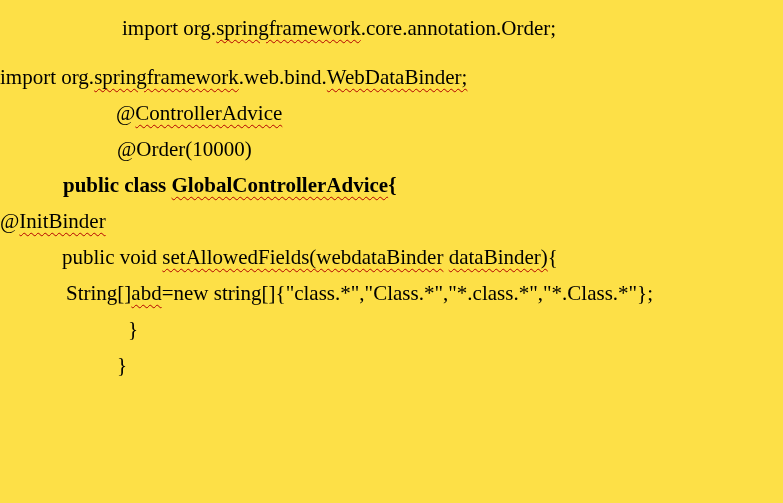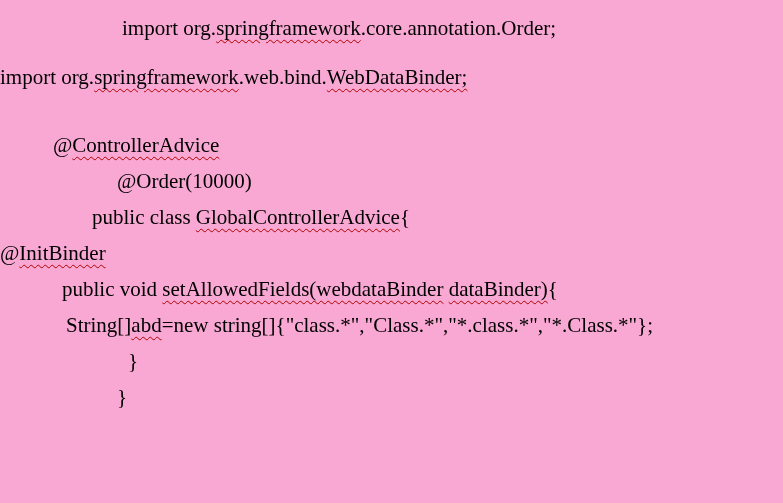--- a/index.html
+++ b/index.html
@@ -32,26 +32,26 @@
     text-decoration-line: underline;
     text-decoration-style: wavy;
     text-decoration-color: var(--sq-color, #b30000);
     text-decoration-thickness: 1px;
     text-underline-offset: 4px;
   }
 </style>
 </head>
 <body>
 
-<div class="page" style="background: #f9a8d4; color: rgb(0, 0, 0);">
+<div class="page" style="background: #fde047; color: rgb(0, 0, 0);">
   <div class="code-block">
       <div class="line" style="padding-left: 122px;"><span>import org.</span><span class="sq">springframework</span><span>.core.annotation.Order;</span></div>
       <div class="line blank-before" style=""><span>import org.</span><span class="sq">springframework</span><span>.web.bind.</span><span class="sq">WebDataBinder;</span></div>
-      <div class="line" style="padding-left: 53px; margin-top: 32px;"><span>@</span><span class="sq">ControllerAdvice</span></div>
+      <div class="line" style="padding-left: 116px;"><span>@</span><span class="sq">ControllerAdvice</span></div>
       <div class="line" style="padding-left: 117px;"><span>@Order(10000)</span></div>
-      <div class="line" style="padding-left: 92px;"><span>public class </span><span class="sq">GlobalControllerAdvice</span><span>{</span></div>
+      <div class="line" style="padding-left: 63px; font-weight: bold;"><span>public class </span><span class="sq">GlobalControllerAdvice</span><span>{</span></div>
       <div class="line" style=""><span>@</span><span class="sq">InitBinder</span></div>
       <div class="line" style="padding-left: 62px;"><span>public void </span><span class="sq">setAllowedFields(webdataBinder</span><span> </span><span class="sq">dataBinder)</span><span>{</span></div>
       <div class="line" style="padding-left: 66px;"><span>String[]</span><span class="sq">abd</span><span>=new string[]{"class.*","Class.*","*.class.*","*.Class.*"};</span></div>
       <div class="line" style="padding-left: 128px;"><span>}</span></div>
       <div class="line" style="padding-left: 117px;"><span>}</span></div>
     </div>
 </div>
 
 </body></html>

